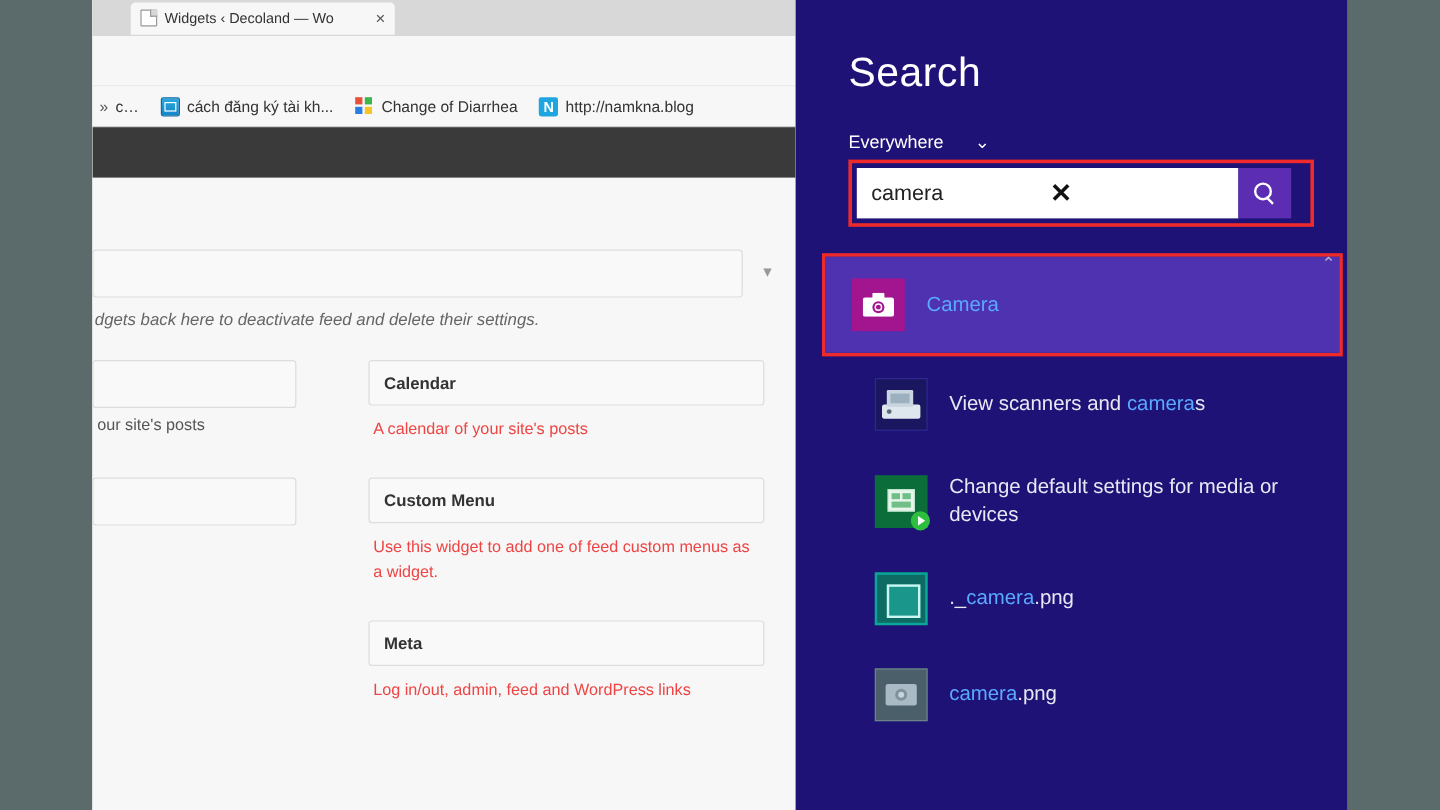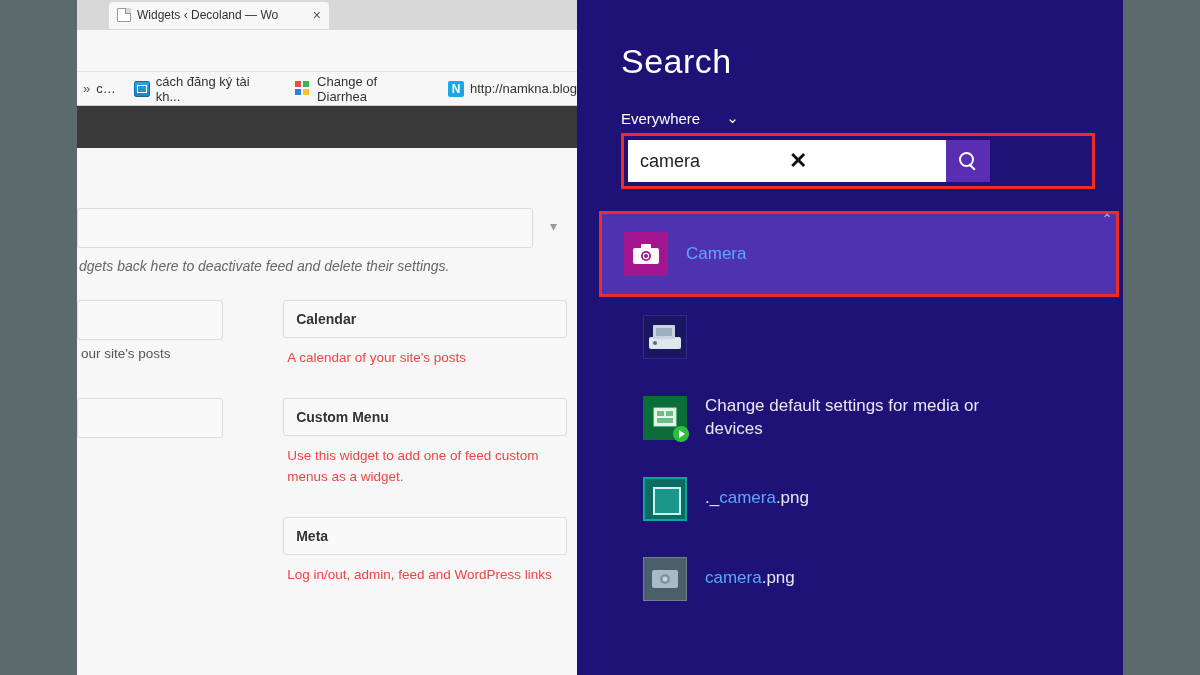--- a/index.html
+++ b/index.html
@@ -131,21 +131,21 @@
     height:40px;
   }
   .drop-wrap{ position:relative; height:40px; margin:0 0 10px 0;}
   .drop-arrow{
     position:absolute; right:10px; top:10px;
     font-size:14px; color:#999;
   }
   .snip-a { font-size:13.5px; color:#555; padding:6px 4px 0 4px;}
   
   .charm {
-    width: 546px;
+    width: 460px;
     background:#1f1276;
     color:#fff;
     padding: 42px 28px 0 44px;
     position:relative;
     font-family:"Segoe UI Light","Segoe UI",sans-serif;
   }
   .charm h1 {
     font-weight:300;
     font-size:34px;
     letter-spacing:0.5px;
@@ -344,20 +344,21 @@
 
       <div class="result">
         <div class="ric ric-scan">
           <svg class="scan-svg" viewBox="0 0 36 28">
               <rect x="2" y="14" width="32" height="12" rx="2" fill="#dfe7ee"></rect>
               <rect x="6" y="2" width="22" height="14" rx="1" fill="#c8d4de"></rect>
               <rect x="9" y="5" width="16" height="8" fill="#9db0c0"></rect>
               <circle cx="8" cy="20" r="2" fill="#5a6b78"></circle>
             </svg>
         </div>
+        <div class="rtxt"><span>View scanners and </span><span class="hlw">camera</span><span>s</span></div>
       </div>
 
       <div class="result">
         <div class="ric ric-set">
           <svg class="set-svg" viewBox="0 0 28 28">
               <rect x="3" y="4" width="22" height="18" fill="#e8f5ec" stroke="#bfe6cc"></rect>
               <rect x="6" y="7" width="7" height="5" fill="#6fbf86"></rect>
               <rect x="15" y="7" width="7" height="5" fill="#6fbf86"></rect>
               <rect x="6" y="14" width="16" height="5" fill="#6fbf86"></rect>
             </svg>

